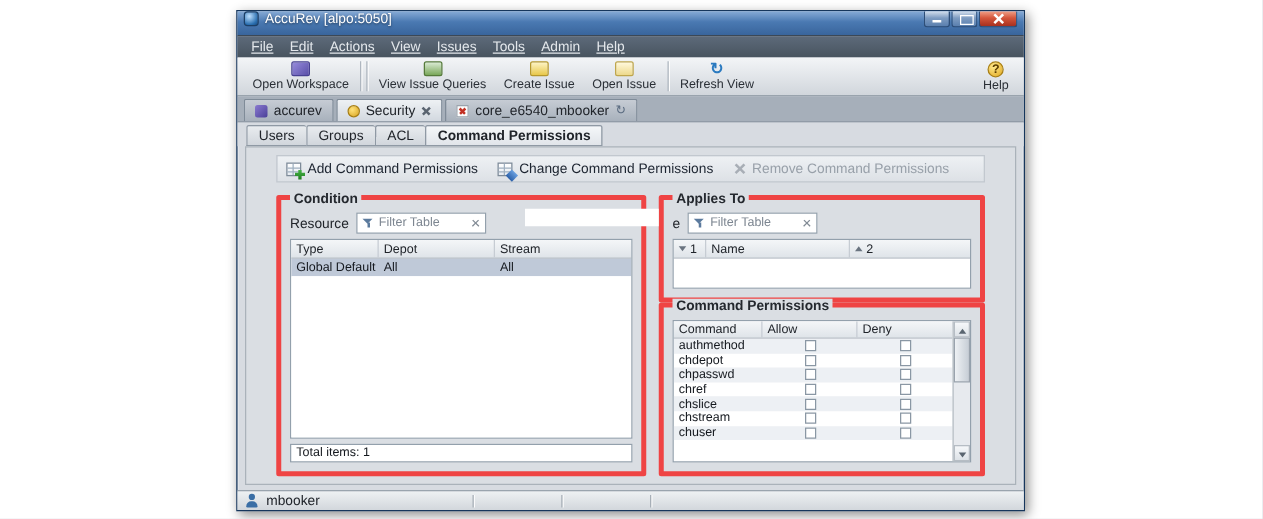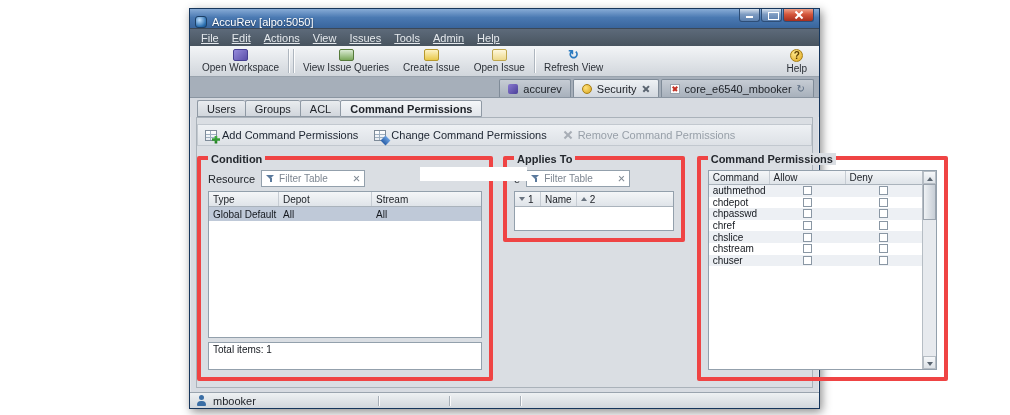--- a/index.html
+++ b/index.html
@@ -7,21 +7,21 @@
     width:1010px; height:415px; background:#ffffff; position:relative; overflow:hidden;
     font-family:"Liberation Sans", sans-serif;
   }
   .window {
     position:absolute; left:189px; top:8px; width:631px; height:401px;
     border:1px solid #16365c; background:#d7dbe1;
     box-shadow: inset 0 0 0 1px rgba(255,255,255,.35), 2px 3px 9px rgba(0,0,0,.45);
     display:flex; flex-direction:column;
   }
   
-  .titlebar { height:19px; background:linear-gradient(#87abd6,#4a79b2 45%,#39659c); display:flex; align-items:flex-end; padding:0 5px; gap:5px; flex:none; }
+  .titlebar { height:19px; background:linear-gradient(#87abd6,#4a79b2 45%,#39659c); display:flex; align-items:flex-start; padding:0 5px; gap:5px; flex:none; }
   .app-icon { width:12px; height:12px; border-radius:3px; background:radial-gradient(circle at 35% 30%, #bfe0ff, #2a6fb0 70%, #1a4a7e); border:1px solid #1c3f66; }
   .titlebar .title { color:#fff; font-size:11px; text-shadow:0 1px 2px rgba(0,0,0,.55); }
   .win-buttons { margin-left:auto; display:flex; gap:1px; align-self:flex-start; }
   .win-btn { width:21px; height:13px; border:1px solid #2e4e77; border-top:none; border-radius:0 0 3px 3px; background:linear-gradient(#d4e0ee,#7e9cc2 45%,#5a7fae); position:relative; }
   .win-btn.close { width:31px; background:linear-gradient(#f0a088,#d4563c 45%,#a72f1e); }
   .win-btn.min::before { content:""; position:absolute; left:6px; right:6px; bottom:3px; height:2px; background:#fff; }
   .win-btn.max::before { content:""; position:absolute; left:6px; top:3px; width:9px; height:6px; border:1px solid #fff; }
   .win-btn.close::before, .win-btn.close::after { content:""; position:absolute; left:50%; top:50%; width:10px; height:2px; background:#fff; }
   .win-btn.close::before { transform:translate(-50%,-50%) rotate(45deg); }
   .win-btn.close::after  { transform:translate(-50%,-50%) rotate(-45deg); }
@@ -36,77 +36,77 @@
   .tool-help { margin-left:auto; }
   .ticon { width:15px; height:12px; border-radius:2px; flex:none; }
   .icon-open-workspace { background:linear-gradient(135deg,#968bdc,#5a4fa8); border:1px solid #474092; }
   .icon-view-streams { background:linear-gradient(#74cadb,#2a7f98); border:1px solid #1f6a80; }
   .icon-view-issue-queries { background:linear-gradient(#d9ead3,#7aa85a); border:1px solid #557a3a; }
   .icon-create-issue { background:linear-gradient(#fdf3c4,#e8c84a); border:1px solid #b6982c; }
   .icon-open-issue { background:linear-gradient(#fff8dc,#edd98c); border:1px solid #bfa64c; }
   .icon-refresh-view { width:auto; height:auto; border:none; background:none; color:#2a7ac0; font-size:13px; line-height:12px; font-weight:bold; }
   .icon-help { width:13px; height:13px; border-radius:50%; background:radial-gradient(circle at 35% 30%, #ffe88a, #e0a820); border:1px solid #a87f14; color:#5a3c00; font-size:10px; line-height:12px; text-align:center; font-weight:bold; }
   
-  .tabrow { height:21px; background:#a6afba; border-bottom:1px solid #8a95a1; display:flex; align-items:flex-end; padding:2px 5px 0; gap:2px; flex:none;justify-content:flex-end; }
+  .tabrow { height:21px; background:#a6afba; border-bottom:1px solid #8a95a1; display:flex; align-items:flex-end; padding:2px 5px 0; gap:2px; flex:none; }
   .tab { height:18px; display:flex; align-items:center; gap:5px; padding:0 8px; font-size:11px; color:#20242a; background:linear-gradient(#c6ccd4,#a8b1bc); border:1px solid #7f8b98; border-bottom:none; border-radius:2px 2px 0 0; }
   .tab.active { background:linear-gradient(#eef1f4,#d2d8df); }
   .tabicon { width:10px; height:10px; flex:none; }
   .icon-accurev-tab { background:linear-gradient(135deg,#8a7ad0,#4a3f98); border-radius:2px; }
   .icon-security-tab { border-radius:50%; background:radial-gradient(circle at 35% 35%, #ffe27a, #d8a420); border:1px solid #a87f14; }
   .icon-alert-tab { background:#fdfdfd; border:1px solid #9aa3ad; position:relative; }
   .icon-alert-tab::before, .icon-alert-tab::after { content:""; position:absolute; left:1px; top:3.5px; width:6px; height:1.5px; background:#c33124; }
   .icon-alert-tab::before { transform:rotate(45deg); } .icon-alert-tab::after { transform:rotate(-45deg); }
   .xmark { position:relative; width:8px; height:8px; flex:none; }
   .xmark::before, .xmark::after { content:""; position:absolute; left:0; top:3px; width:8px; height:1.6px; background:#5a6470; }
   .xmark::before { transform:rotate(45deg); } .xmark::after { transform:rotate(-45deg); }
   .tab-refresh { color:#5a6b80; font-size:10px; line-height:10px; }
   
   .subtabrow { height:19px; background:#d7dbe1; display:flex; align-items:flex-end; padding:1px 7px 0; flex:none; }
   .subtab { height:17px; display:flex; align-items:center; padding:0 9px; font-size:11px; color:#20242a; background:linear-gradient(#e9ecef,#d1d6dc); border:1px solid #8f99a4; border-right:none; border-radius:2px 2px 0 0; }
   .subtab:last-of-type { border-right:1px solid #8f99a4; }
   .subtab.active { font-weight:bold; background:linear-gradient(#f5f7f9,#e1e5ea); }
   
-  .content { flex:1; margin:0 6px 4px; border:1px solid #aab2ba; background:#dadee3; padding:6px 0; display:flex; flex-direction:column; gap:6px; position:relative; min-height:0; }
+  .content { flex:1; margin:0 6px 4px; border:1px solid #aab2ba; background:#dadee3; padding:6px 24px; display:flex; flex-direction:column; gap:6px; position:relative; min-height:0; }
   .actionbar { height:22px; flex:none; border:1px solid #c2c8cf; background:linear-gradient(#eef1f4,#dde1e6); display:flex; align-items:center; padding:0 7px; gap:16px; font-size:11px; color:#1c2430; }
   .action { display:flex; align-items:center; gap:5px; }
   .action.disabled { color:#98a0a9; }
   .icon-table { width:12px; height:11px; border:1px solid #7e8b99; background:linear-gradient(#ffffff,#e6ebf1); position:relative; flex:none; }
   .icon-table::before { content:""; position:absolute; left:0; right:0; top:3px; height:1px; background:#9fb0c0; box-shadow:0 3px 0 #9fb0c0; }
   .icon-table::after { content:""; position:absolute; top:0; bottom:0; left:4px; width:1px; background:#9fb0c0; }
   .badge-plus { position:absolute; right:-4px; bottom:-4px; width:8px; height:8px; background:linear-gradient(#46b546,#1e7a1e);
     clip-path:polygon(33% 0,66% 0,66% 33%,100% 33%,100% 66%,66% 66%,66% 100%,33% 100%,33% 66%,0 66%,0 33%,33% 33%); }
   .badge-change { position:absolute; right:-4px; bottom:-4px; width:7px; height:7px; background:linear-gradient(#6aa0e0,#2a5fa8); transform:rotate(45deg); }
   .xmark.big { width:10px; height:10px; } .xmark.big::before, .xmark.big::after { width:10px; top:4px; height:2px; background:#a8aeb6; }
   
   .panels { flex:1; display:flex; gap:10px; min-height:0; padding-top:4px; }
   .groupbox { border:4px solid #ef4444; border-radius:2px; position:relative; padding:10px 7px 7px; min-height:0; }
   .group-title { position:absolute; top:-7px; left:7px; background:#dadee3; padding:0 3px; font-size:11px; font-weight:bold; color:#24282e; white-space:nowrap; }
   .condition-box { width:296px; flex:none; display:flex; flex-direction:column; gap:4px; }
-  .right-col { flex:1; display:flex; flex-direction:row; gap:12px; min-width:0; }
+  .right-col { flex:1; display:flex; flex-direction:column; min-width:0; }
   .applies-box { height:86px; flex:none; display:flex; flex-direction:column; gap:4px; }
   .cmdperm-box { flex:1; display:flex; flex-direction:column; }
   
   .filter-row { display:flex; align-items:center; gap:6px; font-size:11px; color:#20242a; flex:none; }
   .filter-box { display:flex; align-items:center; gap:4px; border:1px solid #93a0ac; background:#fff; height:17px; padding:0 4px; width:104px; }
   .funnel { position:relative; width:9px; height:9px; flex:none; }
   .funnel::before { content:""; position:absolute; top:1px; left:0; border-left:4.5px solid transparent; border-right:4.5px solid transparent; border-top:4px solid #5b7a9d; }
   .funnel::after { content:""; position:absolute; top:4px; left:3.5px; width:2px; height:4px; background:#5b7a9d; }
   .filter-text { font-size:10px; color:#7d8691; flex:1; white-space:nowrap; overflow:hidden; }
   .xmark.small { width:7px; height:7px; } .xmark.small::before, .xmark.small::after { width:7px; top:2.7px; height:1.4px; background:#818a94; }
   
   .grid { border:1px solid #93a0ac; background:#fff; display:flex; flex-direction:column; overflow:hidden; }
   .cond-grid { flex:1; }
   .thead { display:flex; height:15px; flex:none; background:linear-gradient(#f4f6f8,#dfe4e9); border-bottom:1px solid #aab3bc; font-size:10px; color:#20242a; }
   .th { padding:1px 4px; border-right:1px solid #c6ccd3; display:flex; align-items:center; gap:3px; overflow:hidden; white-space:nowrap; }
   .cw-type { width:70px; flex:none; } .cw-depot { width:93px; flex:none; } .cw-stream { flex:1; border-right:none; }
   .trow { display:flex; height:14px; flex:none; font-size:10px; color:#14181e; align-items:center; }
   .trow.selected { background:#bfc9d8; }
   .td { padding:0 4px; overflow:hidden; white-space:nowrap; }
   .tbody-empty { flex:1; background:#fff; }
-  .total-strip { height:28px; flex:none; border:1px solid #93a0ac; background:#fff; font-size:10px; color:#14181e; padding:1px 4px; }
+  .total-strip { height:15px; flex:none; border:1px solid #93a0ac; background:#fff; font-size:10px; color:#14181e; padding:1px 4px; }
   .aw-1 { width:26px; flex:none; } .aw-name { flex:1; } .aw-2 { width:96px; flex:none; border-right:none; }
   .tri-down { width:0; height:0; border-left:3px solid transparent; border-right:3px solid transparent; border-top:4px solid #6a7480; flex:none; }
   .tri-up { width:0; height:0; border-left:3px solid transparent; border-right:3px solid transparent; border-bottom:4px solid #6a7480; flex:none; }
   
   .cmd-wrap { flex:1; display:flex; border:1px solid #93a0ac; background:#fff; min-height:0; overflow:hidden; }
   .cmd-table { flex:1; display:flex; flex-direction:column; min-width:0; }
   .cmd-head { display:flex; height:14px; flex:none; background:linear-gradient(#f4f6f8,#dfe4e9); border-bottom:1px solid #aab3bc; font-size:10px; color:#20242a; }
   .ch-command { flex:1; } .ch-allow { width:76px; flex:none; } .ch-deny { width:76px; flex:none; border-right:none; }
   .cmd-row { display:flex; height:11.6px; flex:none; font-size:10px; color:#14181e; align-items:center; }
   .cmd-row:nth-of-type(even) { background:#edf0f4; }

